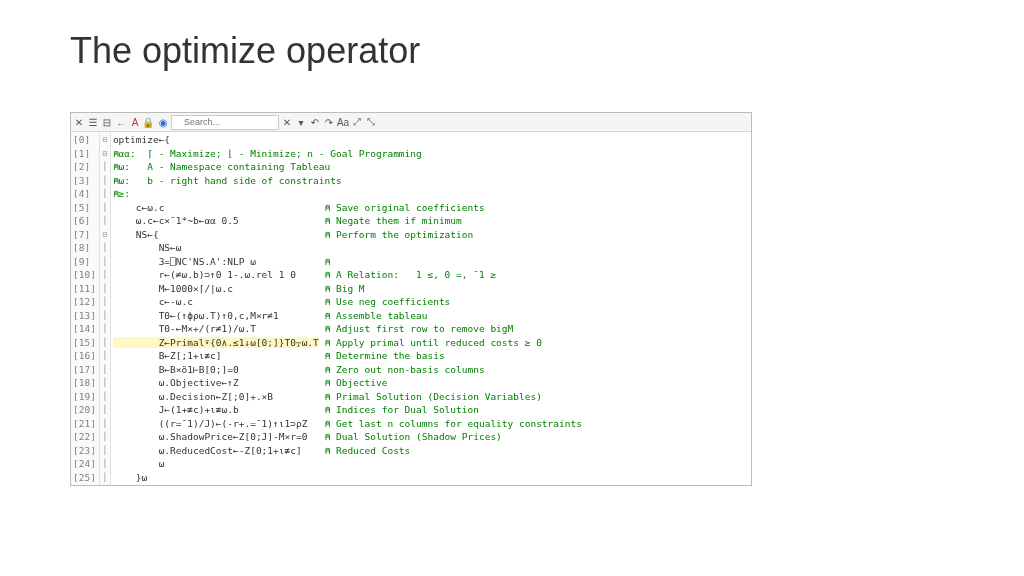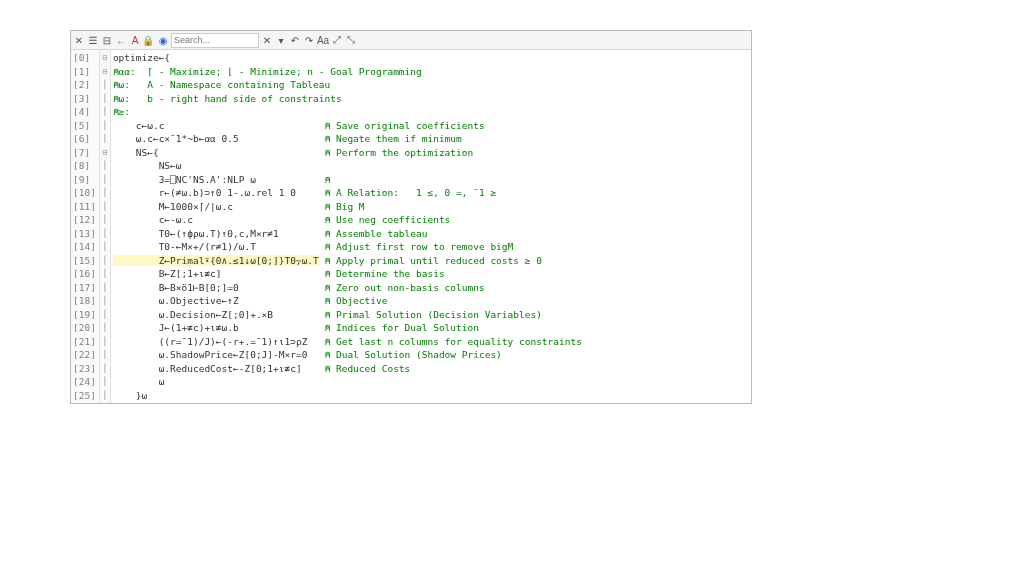--- a/index.html
+++ b/index.html
@@ -46,21 +46,21 @@
   }
   .toolbar .icon.red { color: #c33; }
   .toolbar .icon.blue { color: #36c; }
   .toolbar .icon.orange { color: #e80; }
   .search-box {
     width: 82px;
     height: 13px;
     border: 1px solid #ccc;
     background: white;
     font-size: 9px;
-    padding: 0 2px;
+    padding: 0 12px;
     color: #888;
   }
   .code-area {
     display: flex;
     background: white;
   }
   .gutter {
     background: #fafaf8;
     border-right: 1px solid #e0e0dd;
     color: #808080;
@@ -95,20 +95,21 @@
     height: 13.5px;
   }
   .fn { color: #333; }
   .comment { color: #008000; }
   .hl { background: #fef9c3; }
 </style>
 </head>
 <body>
 
 <div class="slide">
+  <div class="title">The optimize operator</div>
 
   <div class="editor">
     <div class="toolbar">
       <span class="icon">✕</span>
       <span class="icon">☰</span>
       <span class="icon">⊟</span>
       <span class="icon blue">←</span>
       <span class="icon red">A</span>
       <span class="icon orange">🔒</span>
       <span class="icon blue">◉</span>

